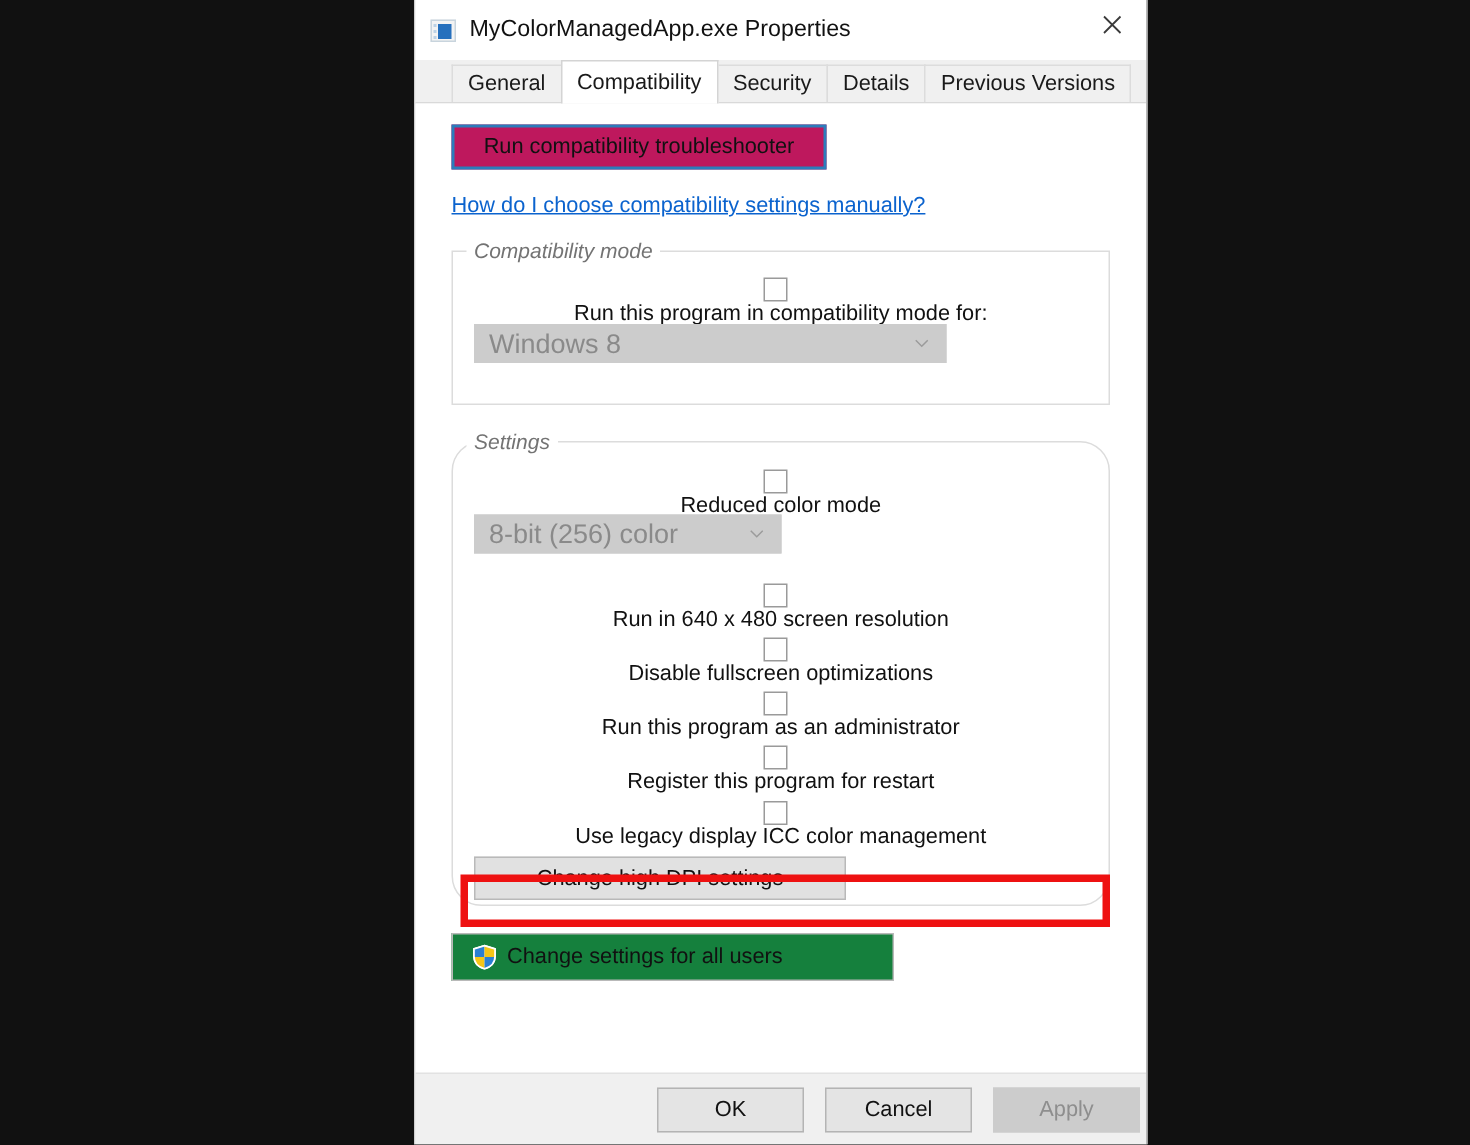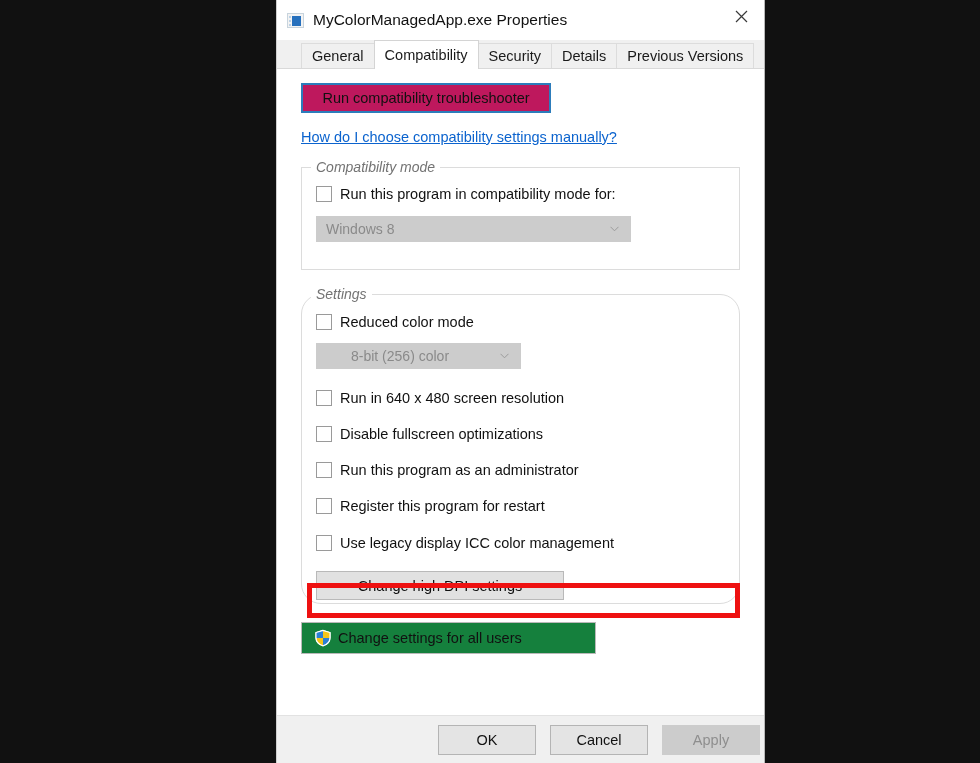--- a/index.html
+++ b/index.html
@@ -183,20 +183,21 @@
   }
   #group-compat { height: 103px; }
   #group-settings { height: 310px; margin-top: 24px; border-radius: 20px; }
 
   
   .cbrow {
     display: flex;
     align-items: center;
     height: 17px;
     position: relative;
+    flex-direction: column;
   }
   .cbox {
     width: 16px;
     height: 16px;
     border: 1px solid #9a9a9a;
     background: #ffffff;
     box-sizing: border-box;
     flex: none;
     margin-right: 8px;
   }
@@ -210,35 +211,35 @@
   .combo {
     height: 26px;
     background: #cccccc;
     border: 1px solid #cccccc;
     box-sizing: border-box;
     display: flex;
     align-items: center;
     position: relative;
   }
   .combo .cval {
-    font-size: 14px;
+    font-size: 18px;
     color: #8a8a8a;
     margin-left: 9px;
     white-space: nowrap;
   }
   .combo .carrow {
     position: absolute;
     right: 11px;
     top: 50%;
     margin-top: -3px;
     width: 9px;
     height: 6px;
   }
   #combo-compat { width: 315px; margin-top: 14px; }
-  #combo-color  { width: 205px; margin-top: 13px; padding-left: 25px; }
+  #combo-color  { width: 205px; margin-top: 13px; }
 
   
   #red-highlight {
     position: absolute;
     border: 5px solid #ee1111;
     box-sizing: border-box;
     pointer-events: none;
     z-index: 5;
   }
 

